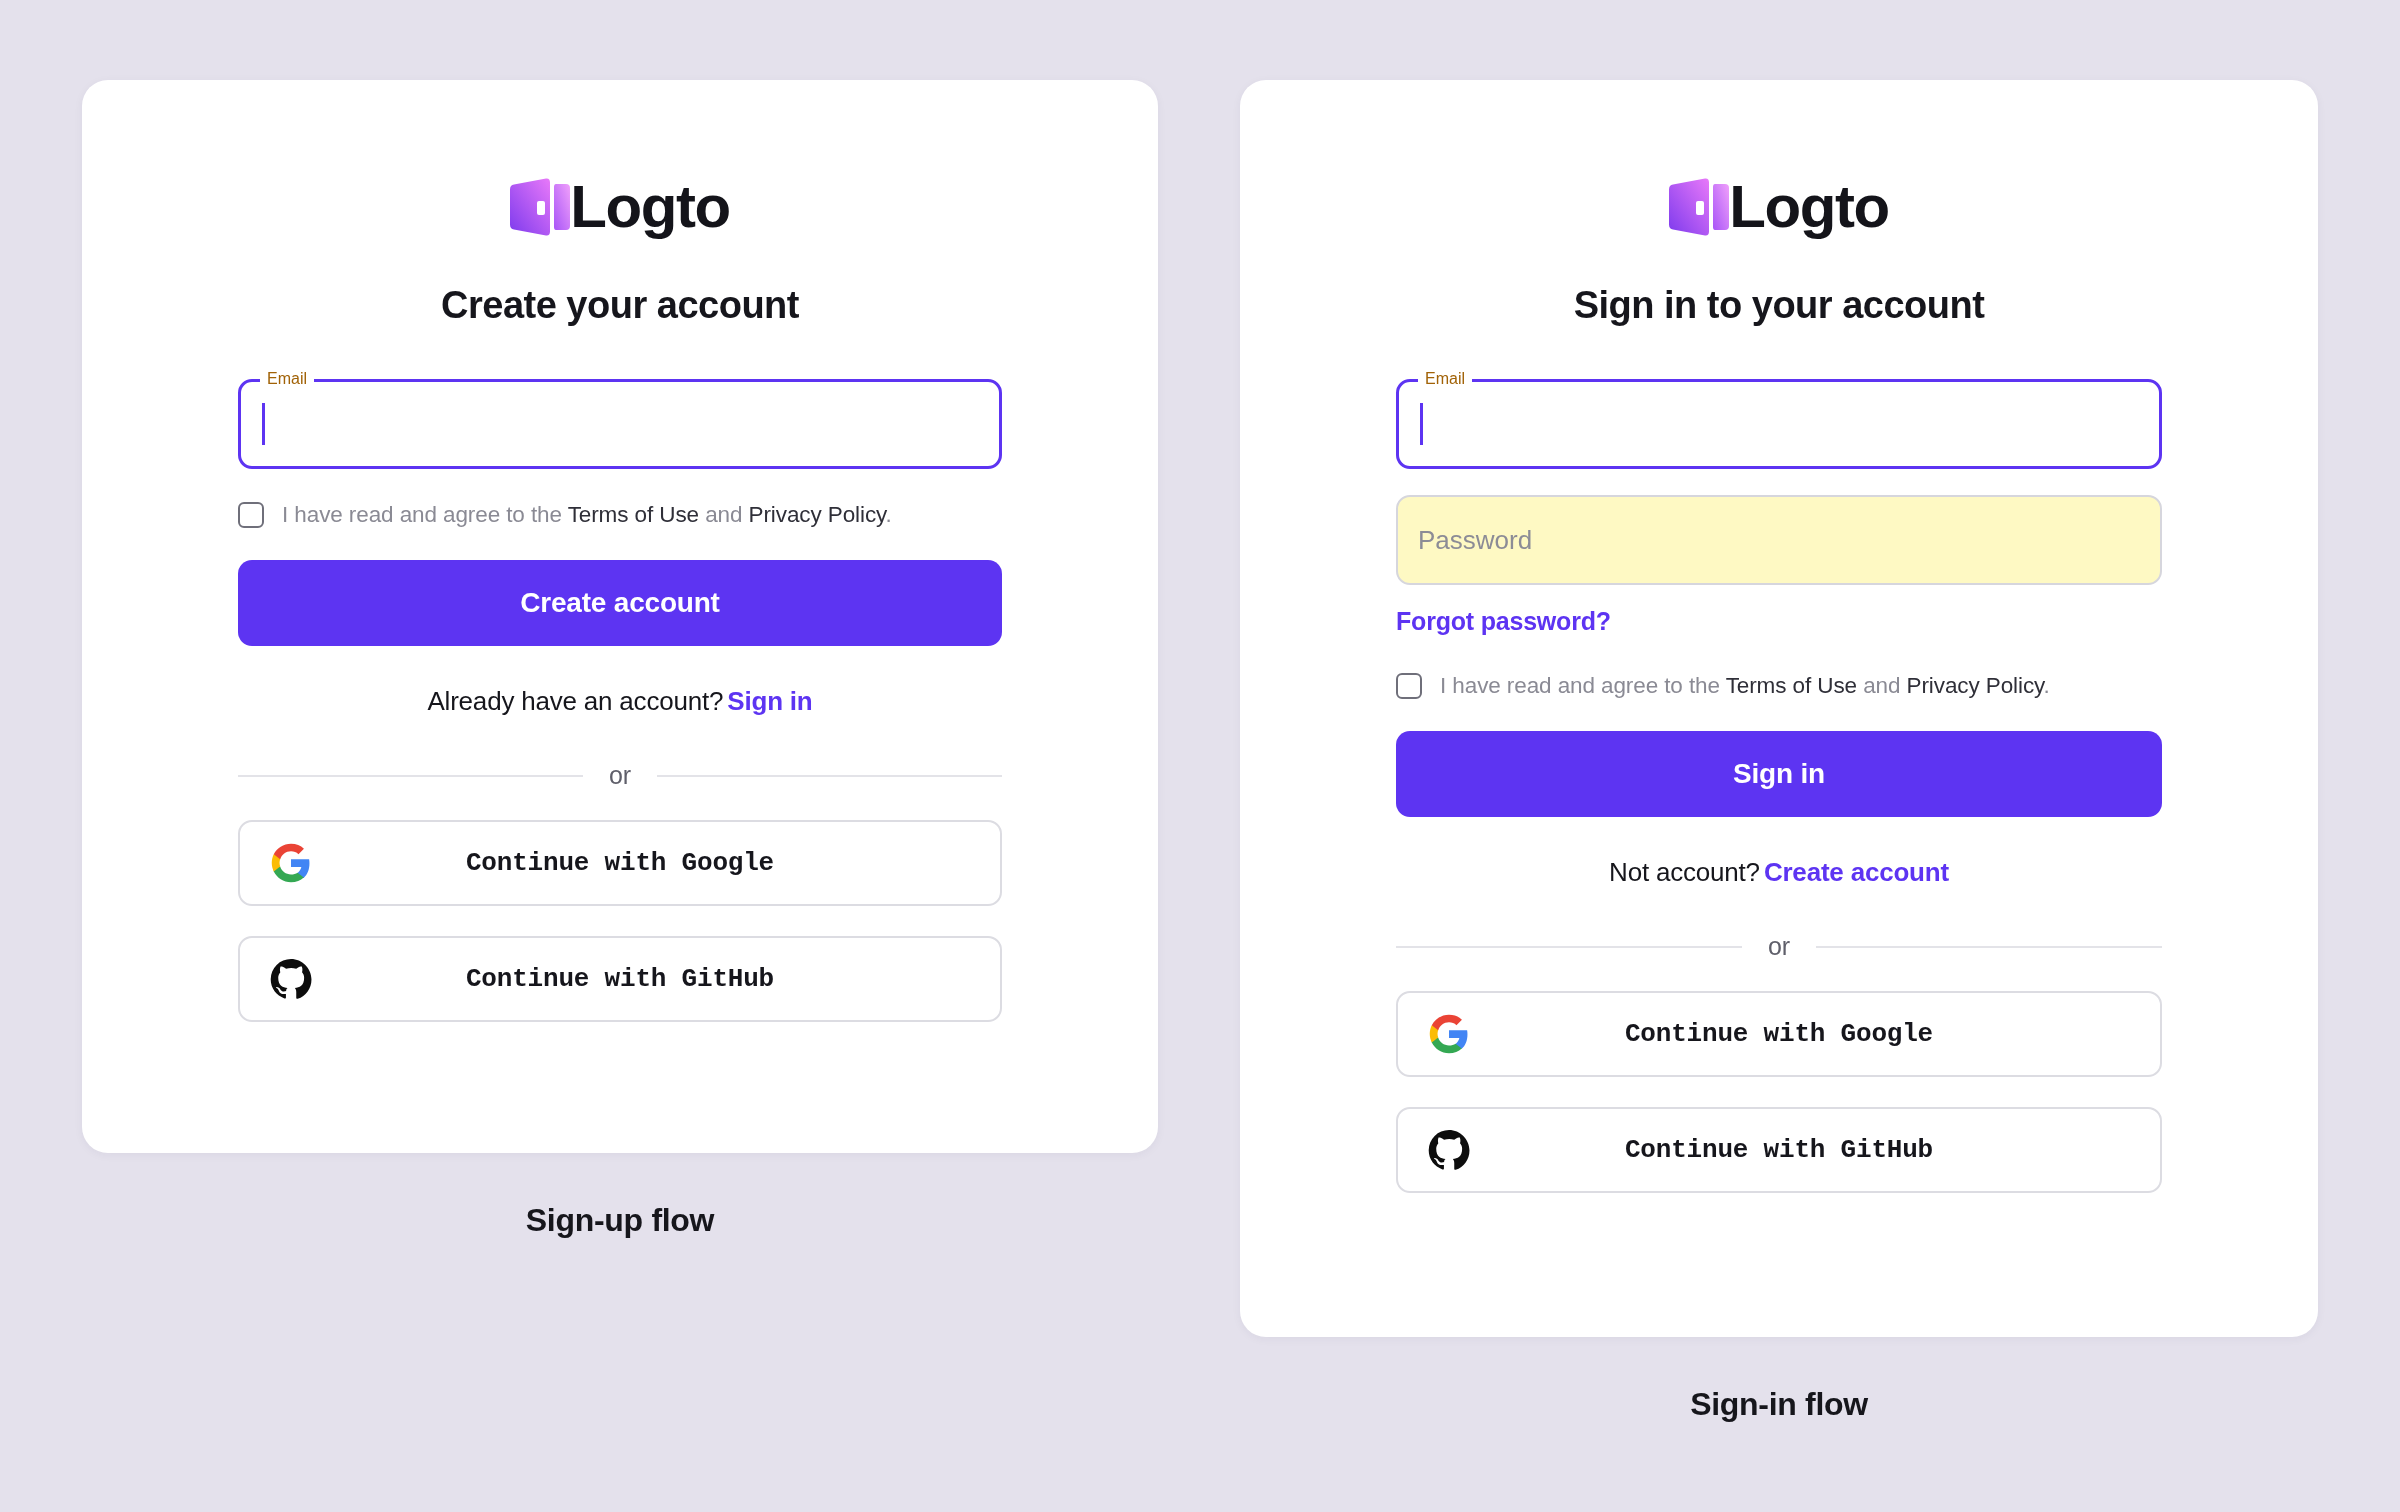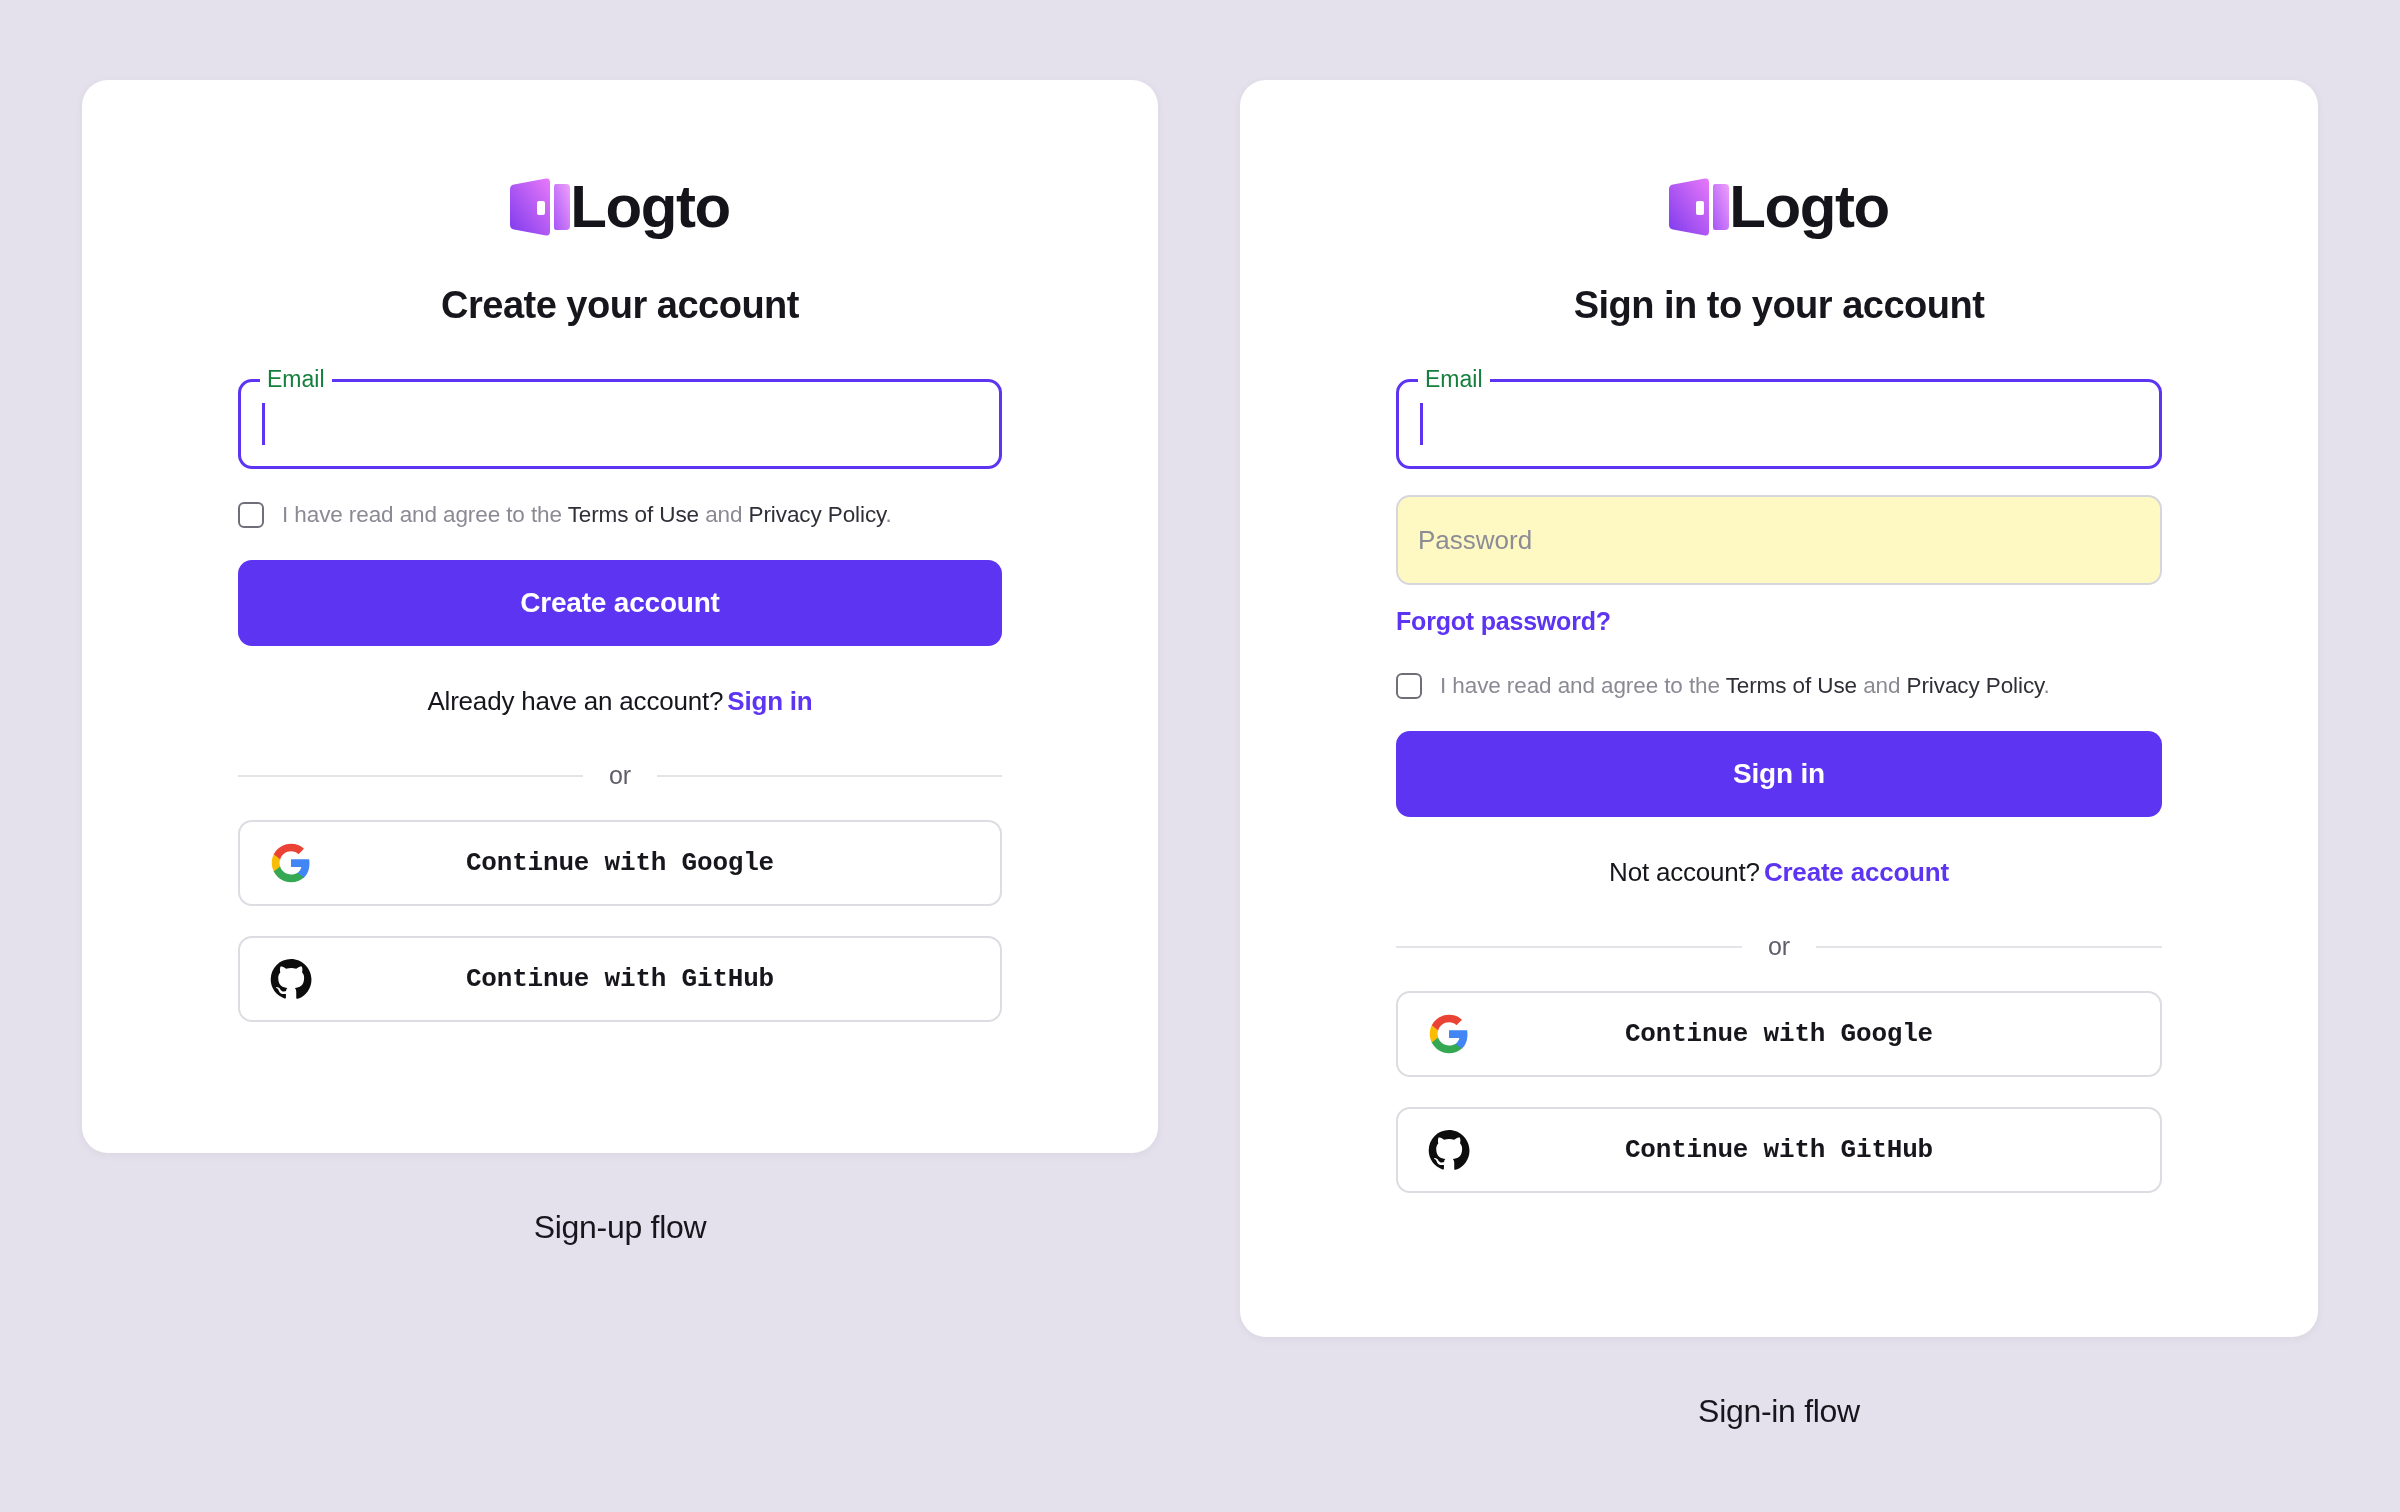--- a/index.html
+++ b/index.html
@@ -101,22 +101,22 @@
     left: 22px;
     top: -11px;
     height: 22px;
     background: #ffffff;
     padding: 0 7px;
     display: flex;
     align-items: center;
   }
 
   .field-focus .notch-label {
-    font-size: 23px;
-    color: #15803d;
+    font-size: 16px;
+    color: #a16207;
     line-height: 1;
     white-space: nowrap;
   }
 
   .field-focus .caret {
     position: absolute;
     left: 24px;
     top: 24px;
     width: 3px;
     height: 42px;
@@ -281,25 +281,24 @@
     transform: translateY(-50%);
     width: 42px;
     height: 42px;
     display: block;
   }
 
   
   .caption {
     position: absolute;
     font-size: 32px;
-    font-weight: 400;
+    font-weight: 700;
     color: #16161c;
     letter-spacing: -0.3px;
     text-align: center;
-    margin-top: 7px;
   }
 
   #caption-signup {
     left: 82px;
     top: 1202px;
     width: 1076px;
   }
 
   #caption-signin {
     left: 1240px;

